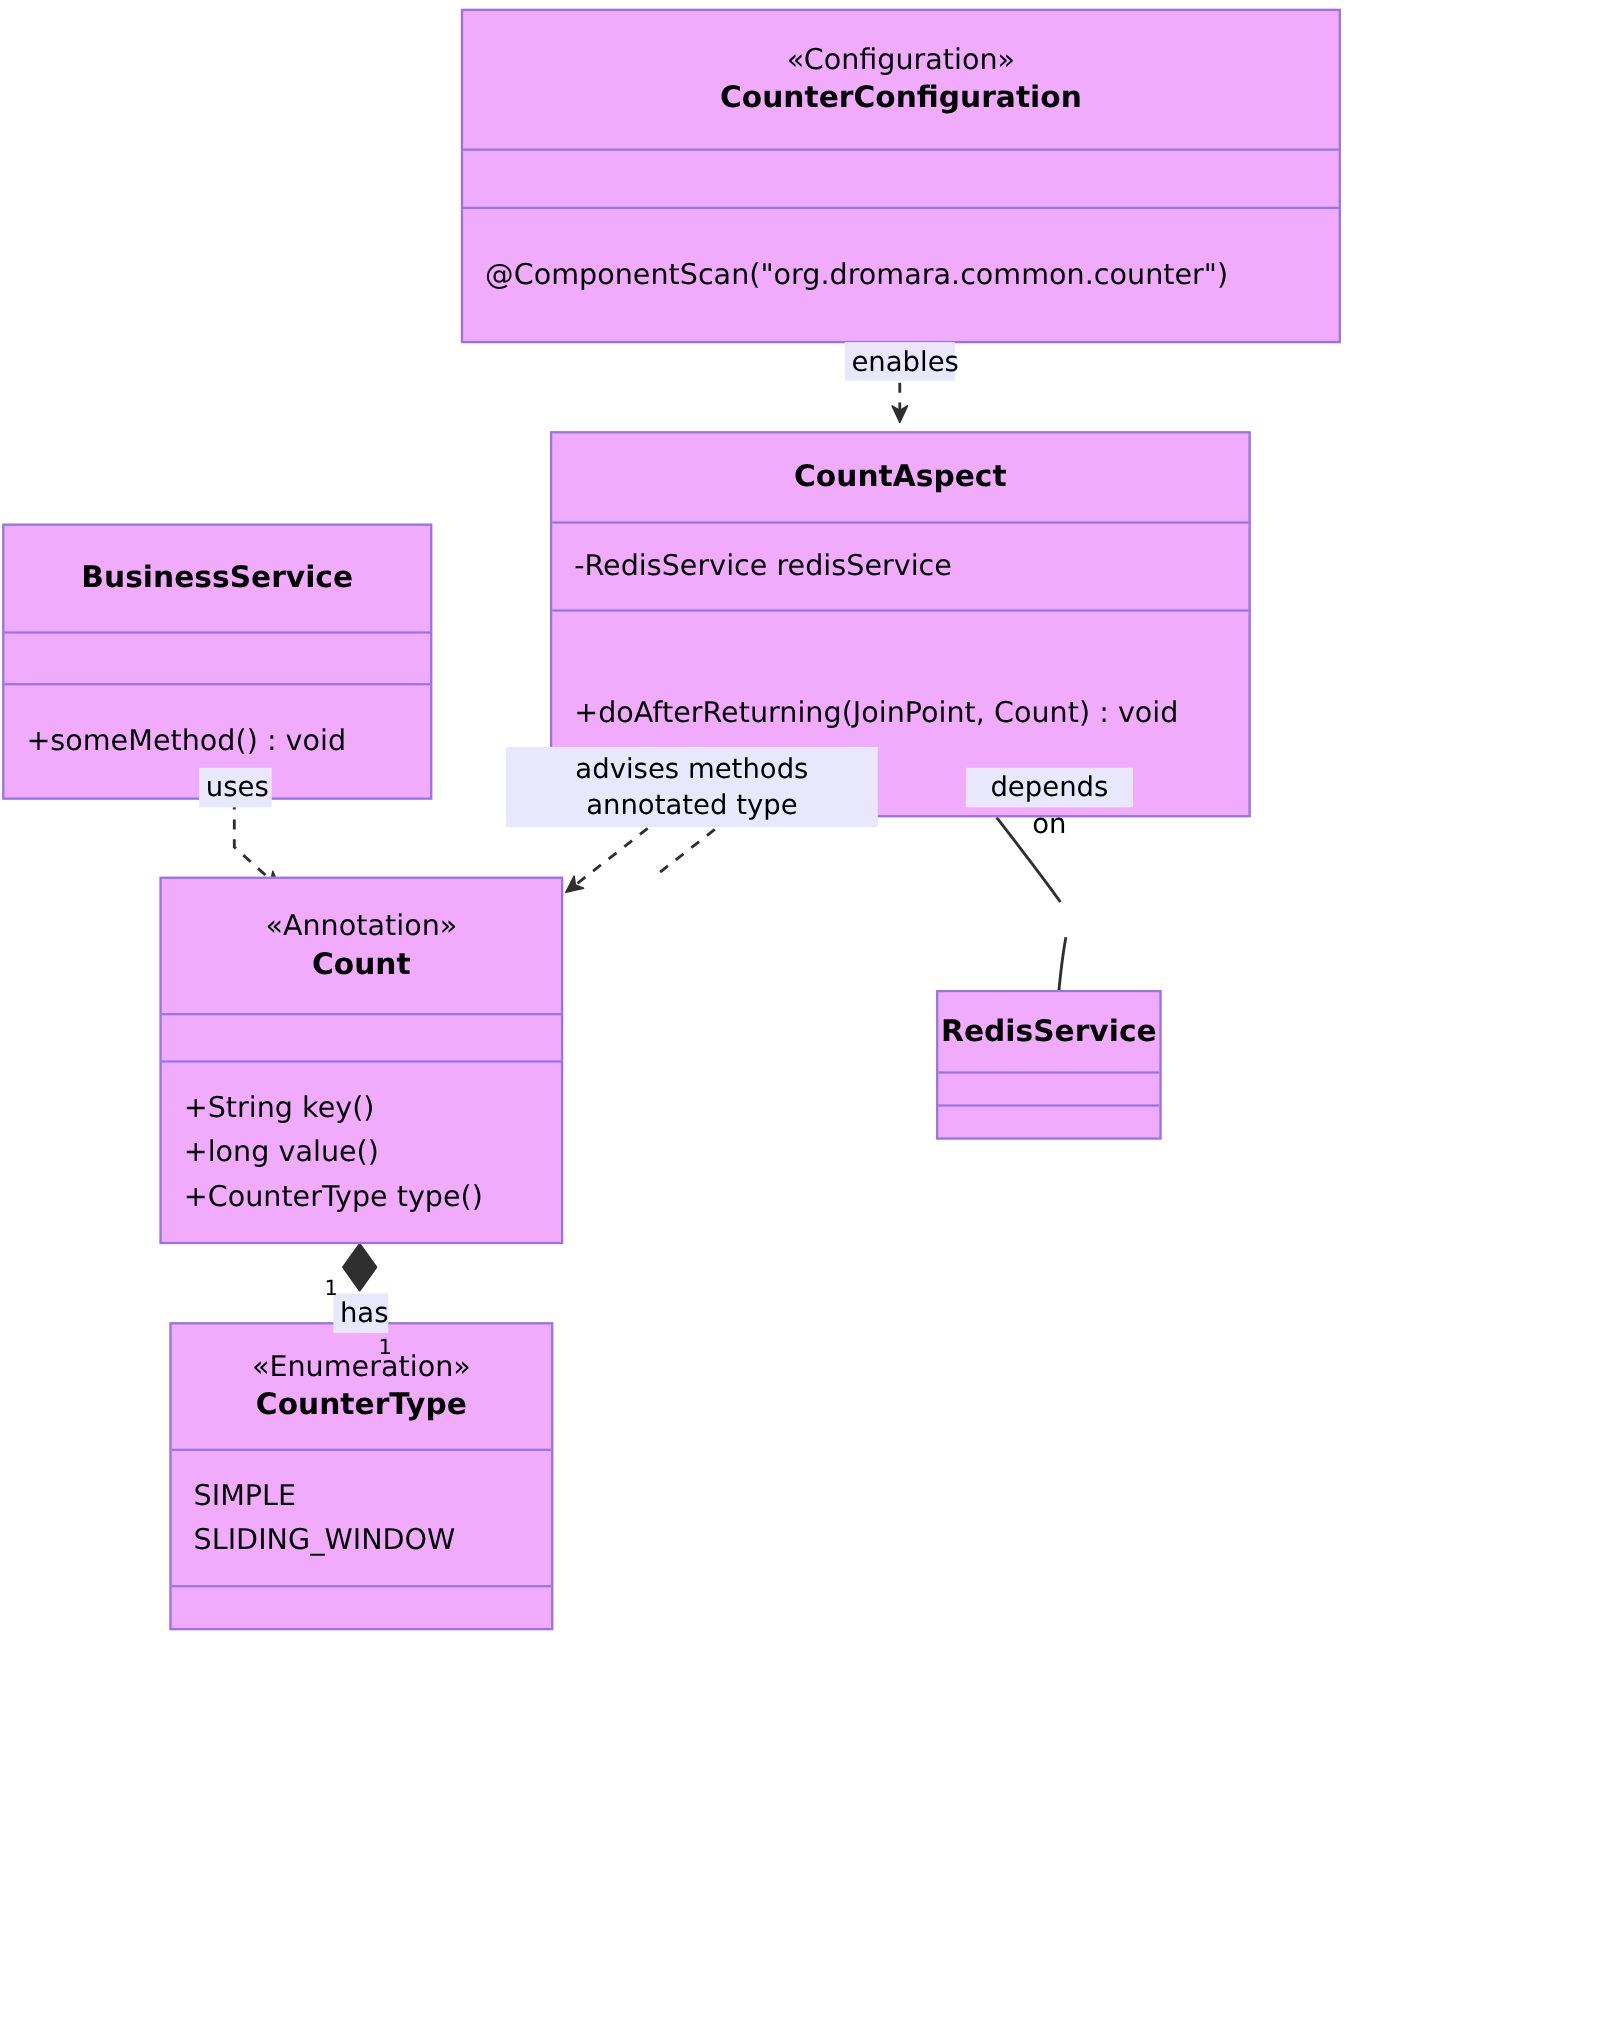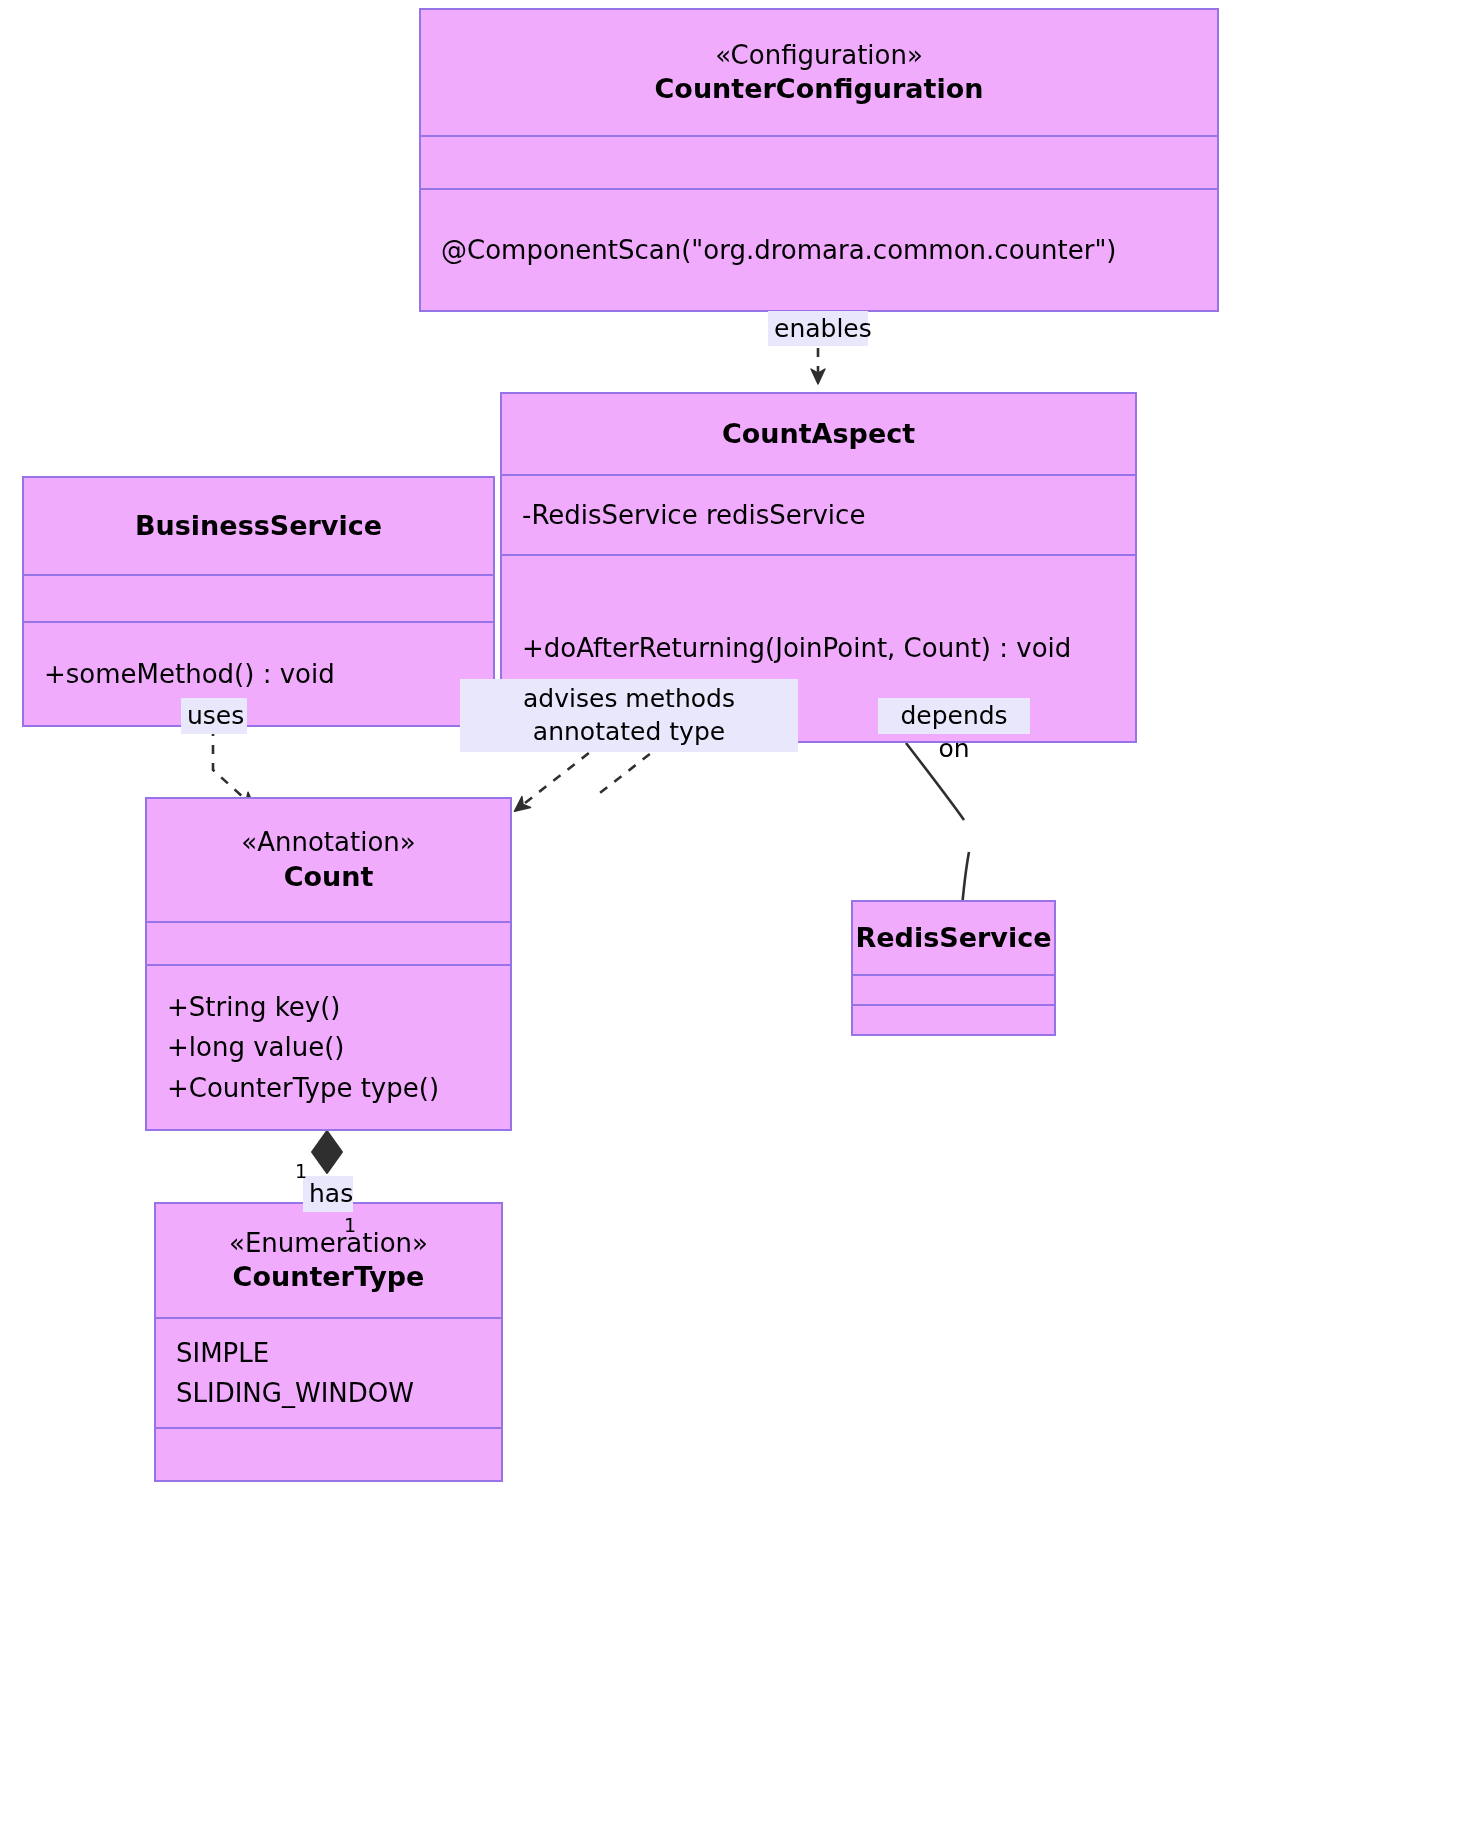--- a/index.html
+++ b/index.html
@@ -135,21 +135,21 @@
     <div class="compartment cmp-title" style="height:125px;">
       <div class="stereotype">«Configuration»</div>
       <div class="classname">CounterConfiguration</div>
     </div>
     <div class="compartment cmp-body" style="height:53px;"></div>
     <div class="compartment cmp-body" style="flex:1 1 auto;">
       <div class="member">@ComponentScan("org.dromara.common.counter")</div>
     </div>
   </div>
 
-  <div class="umlbox" style="left:22px; top:476px; width:473px; height:251px;align-items:center;">
+  <div class="umlbox" style="left:2px; top:476px; width:391px; height:251px;align-items:center;">
     <div class="compartment cmp-title" style="height:96px;">
       <div class="classname">BusinessService</div>
     </div>
     <div class="compartment cmp-body" style="height:47px;"></div>
     <div class="compartment cmp-body" style="flex:1 1 auto;">
       <div class="member">+someMethod() : void</div>
     </div>
   </div>
 
   <div class="umlbox" style="left:500px; top:392px; width:637px; height:351px;">
@@ -183,21 +183,21 @@
     </div>
     <div class="compartment cmp-body" style="height:30px;"></div>
     <div class="compartment cmp-body" style="flex:1 1 auto;"></div>
   </div>
 
   <div class="umlbox" style="left:154px; top:1202px; width:349px; height:280px;">
     <div class="compartment cmp-title" style="height:113px;">
       <div class="stereotype">«Enumeration»</div>
       <div class="classname">CounterType</div>
     </div>
-    <div class="compartment cmp-body" style="height:110px;">
+    <div class="compartment cmp-body" style="height:124px;">
       <div class="member">SIMPLE</div>
       <div class="member">SLIDING_WINDOW</div>
     </div>
     <div class="compartment cmp-body" style="flex:1 1 auto;"></div>
   </div>
 
   <div class="edge-label" style="left:768px; top:311px; width:100px; height:35px;">enables</div>
 
   <div class="edge-label" style="left:181px; top:698px; width:66px; height:36px;">uses</div>
 

